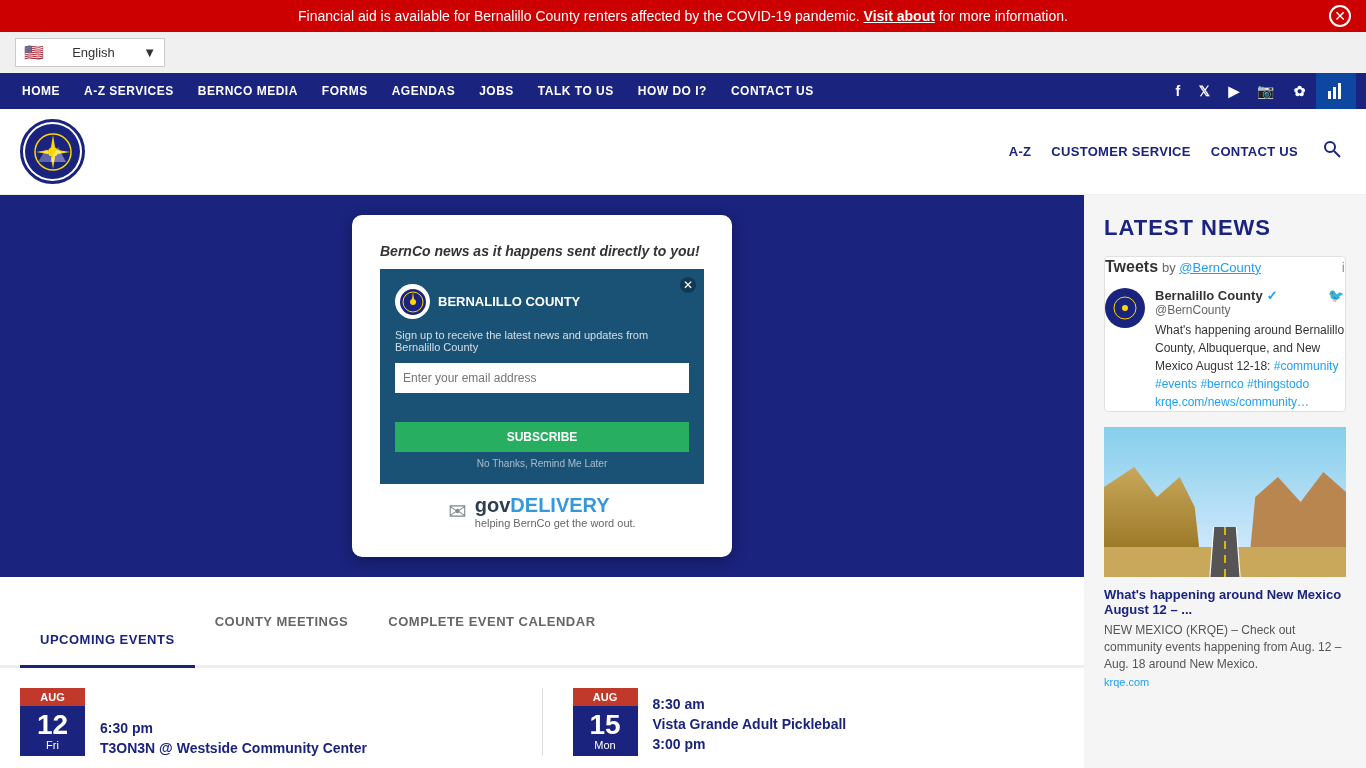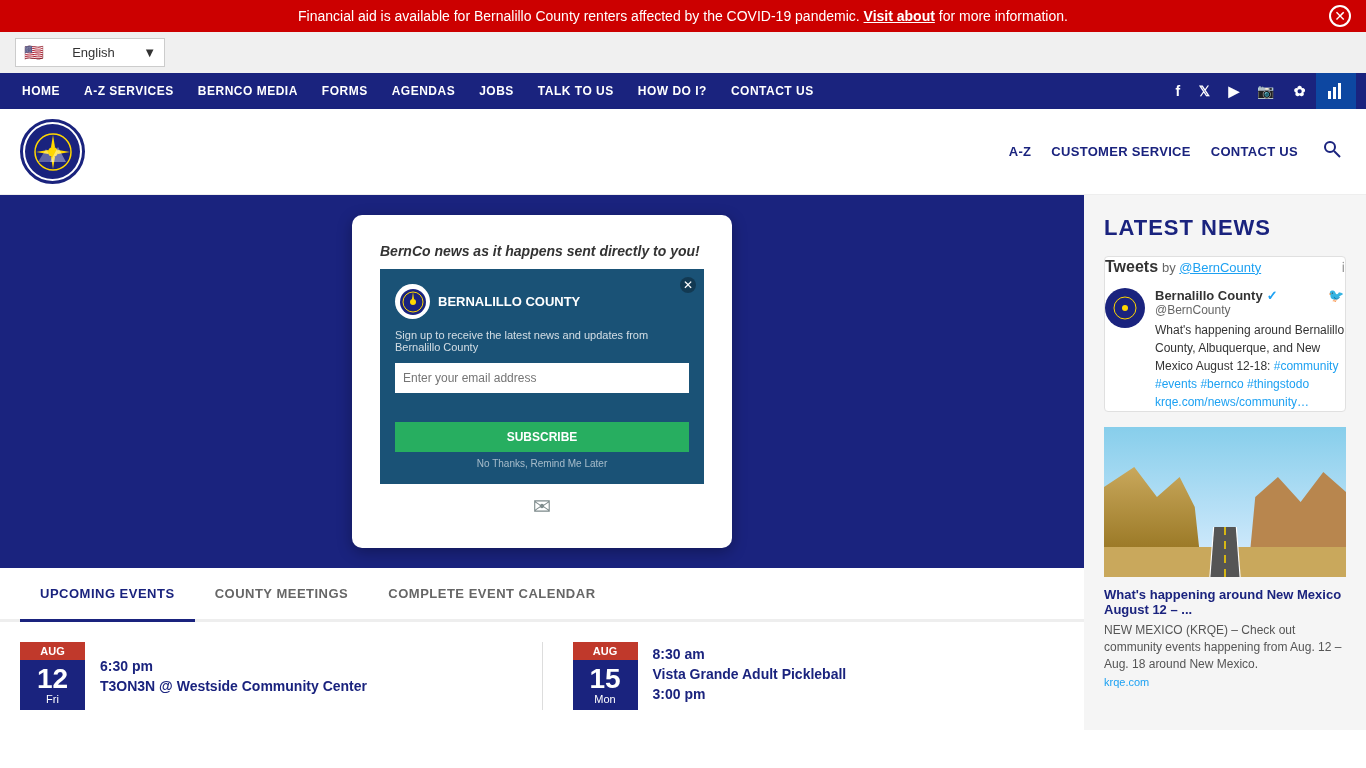--- a/index.html
+++ b/index.html
@@ -335,29 +335,30 @@
       cursor: pointer;
       text-transform: uppercase;
       letter-spacing: 0.5px;
       border: none;
       background: none;
     }
     .events-tab.active {
       color: #1a237e;
       border-bottom: 3px solid #1a237e;
       margin-bottom: -3px;
+      margin-top: 37px;
     }
     .events-list {
       display: flex;
       padding: 20px;
       gap: 30px;
     }
     .event-item {
       display: flex;
-      align-items: center;
+      align-items: flex-end;
       gap: 15px;
       flex: 1;
     }
     .event-date-box {
       background: #1a237e;
       color: white;
       text-align: center;
       min-width: 65px;
       padding: 5px;
     }
@@ -598,20 +599,24 @@
               </div>
               <span class="badge-text">BERNALILLO COUNTY</span>
             </div>
             <p class="signup-desc">Sign up to receive the latest news and updates from Bernalillo County</p>
             <input class="email-input" type="email" placeholder="Enter your email address" style="">
             <button class="subscribe-btn">SUBSCRIBE</button>
             <p class="no-thanks">No Thanks, Remind Me Later</p>
           </div>
           <div class="govdelivery-footer">
             <span class="mail-icon">✉</span>
+            <div>
+              <div class="govdelivery-logo">gov<span>DELIVERY</span></div>
+              <div class="govdelivery-tagline">helping BernCo get the word out.</div>
+            </div>
           </div>
         </div>
       </div>
     </div>
 
     <div class="events-section">
       <div class="events-tabs">
         <button class="events-tab active">UPCOMING EVENTS</button>
         <button class="events-tab">COUNTY MEETINGS</button>
         <button class="events-tab">COMPLETE EVENT CALENDAR</button>

